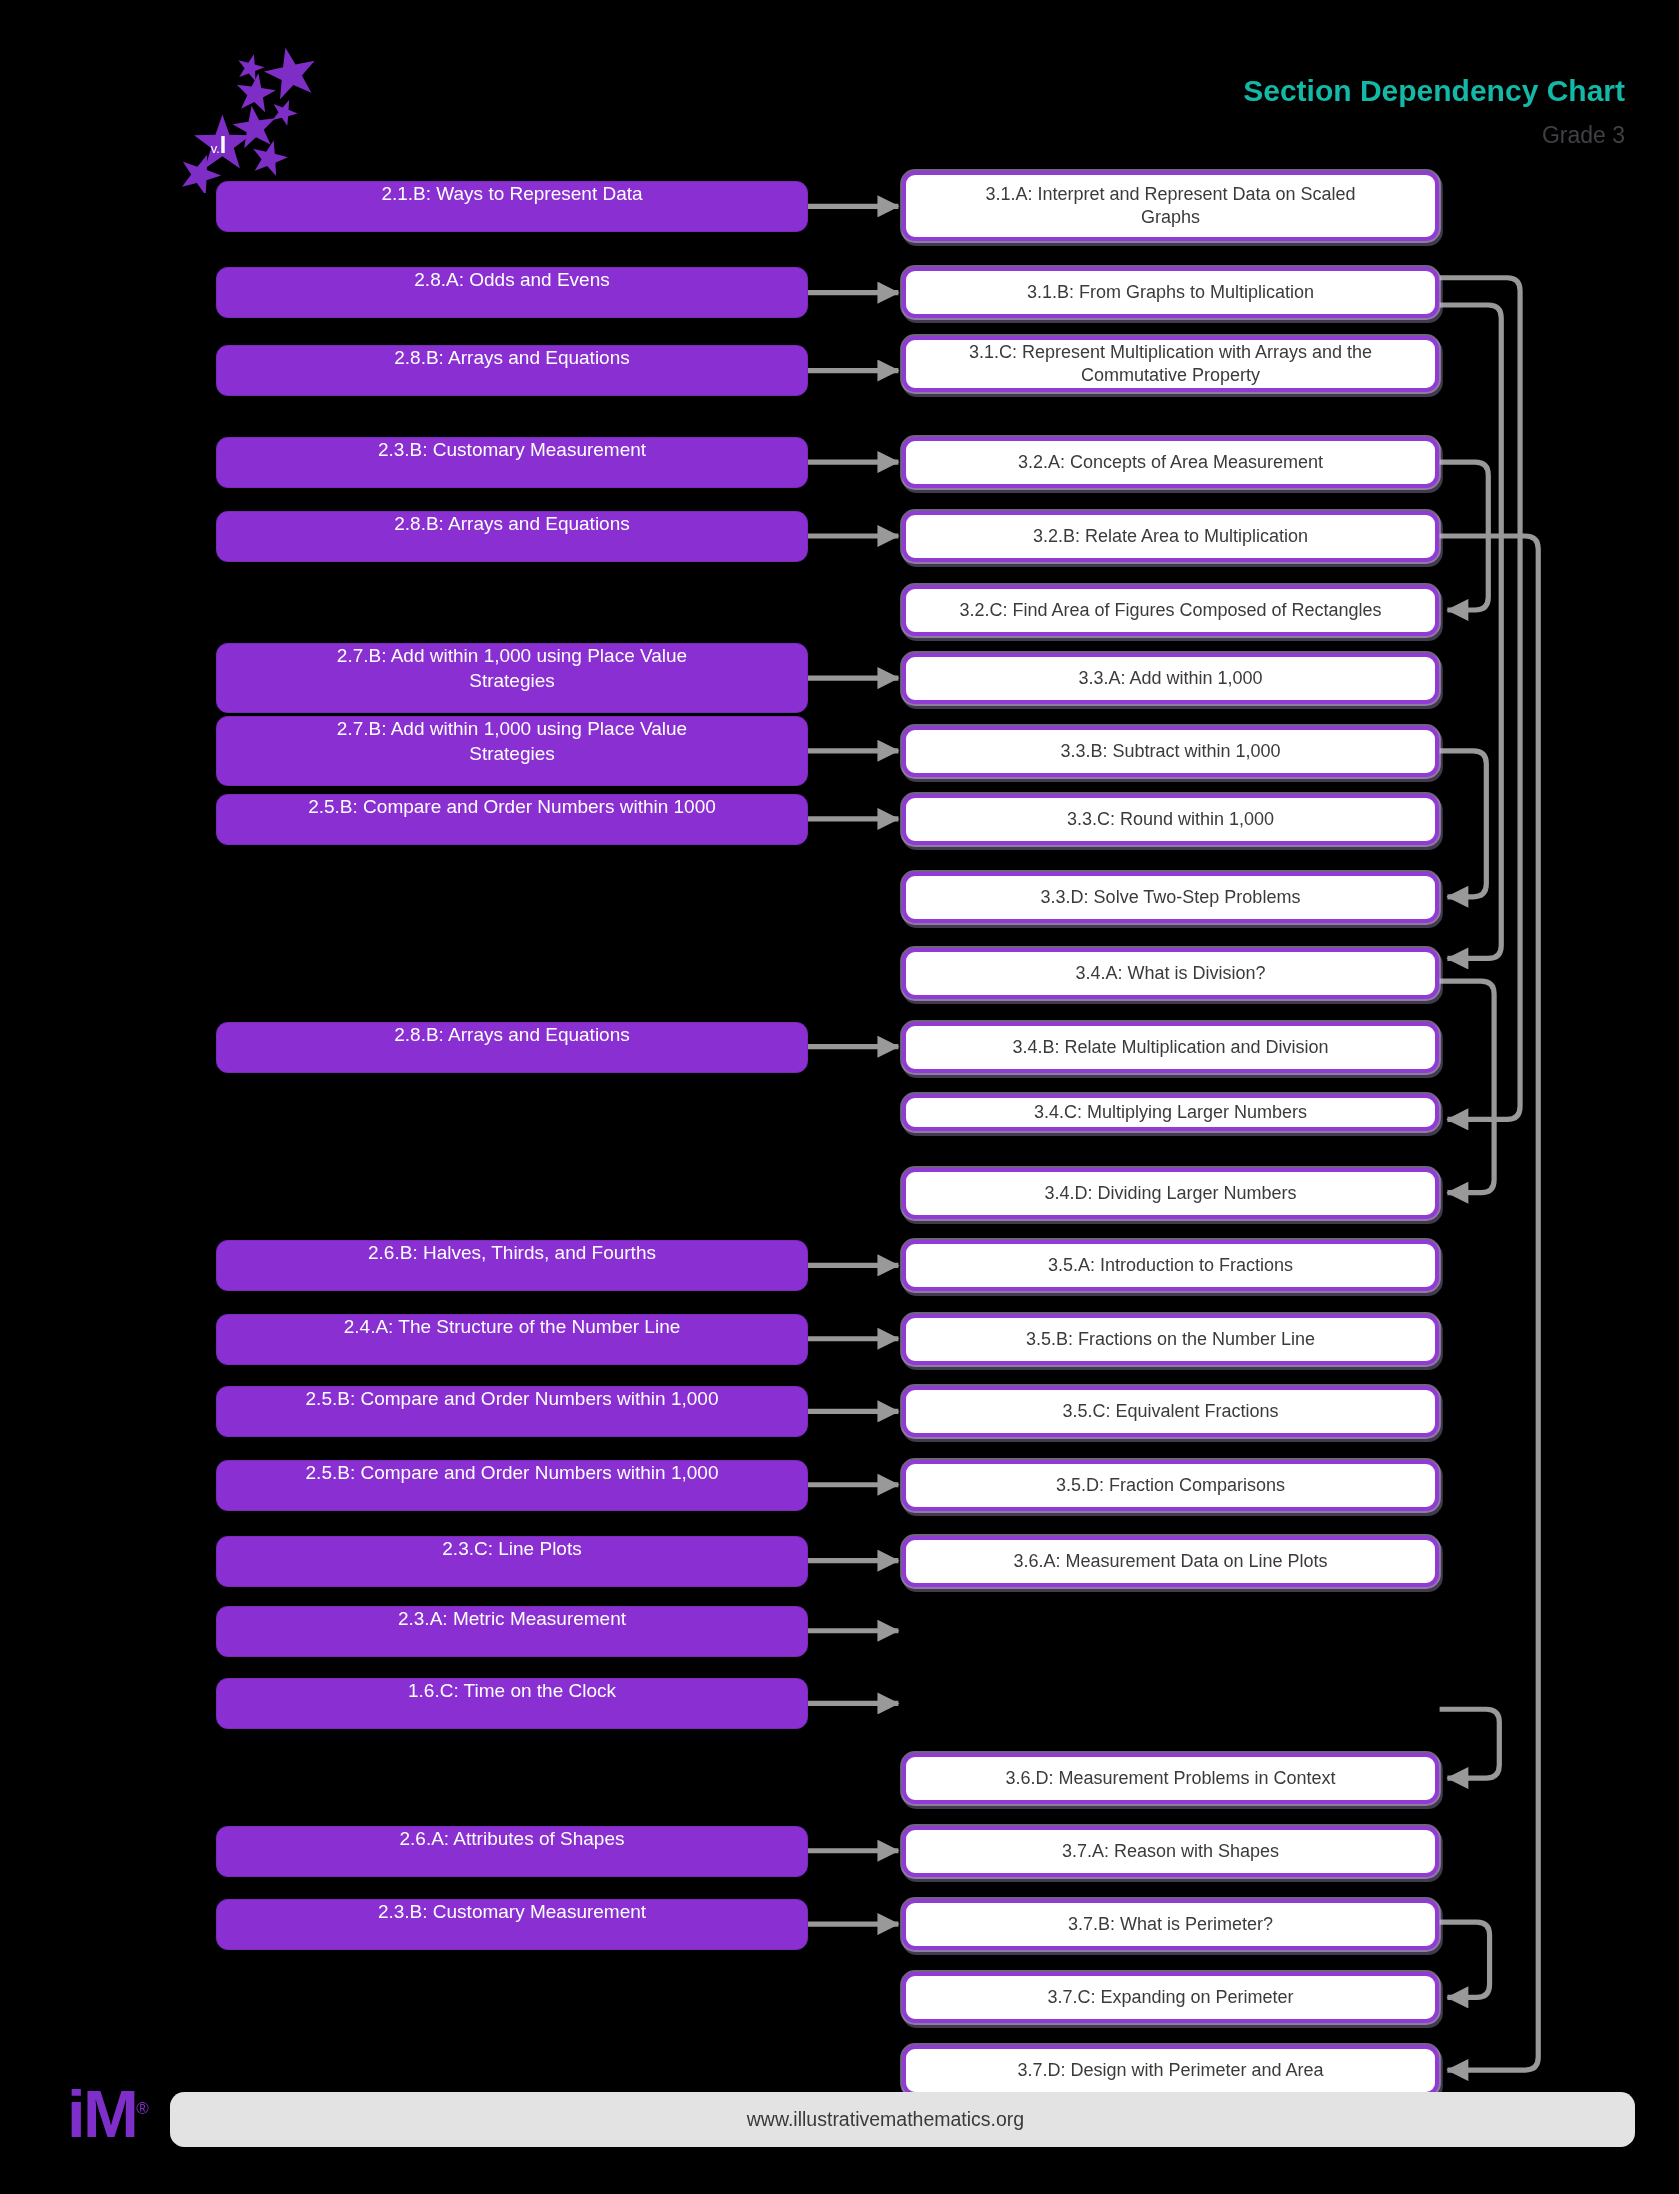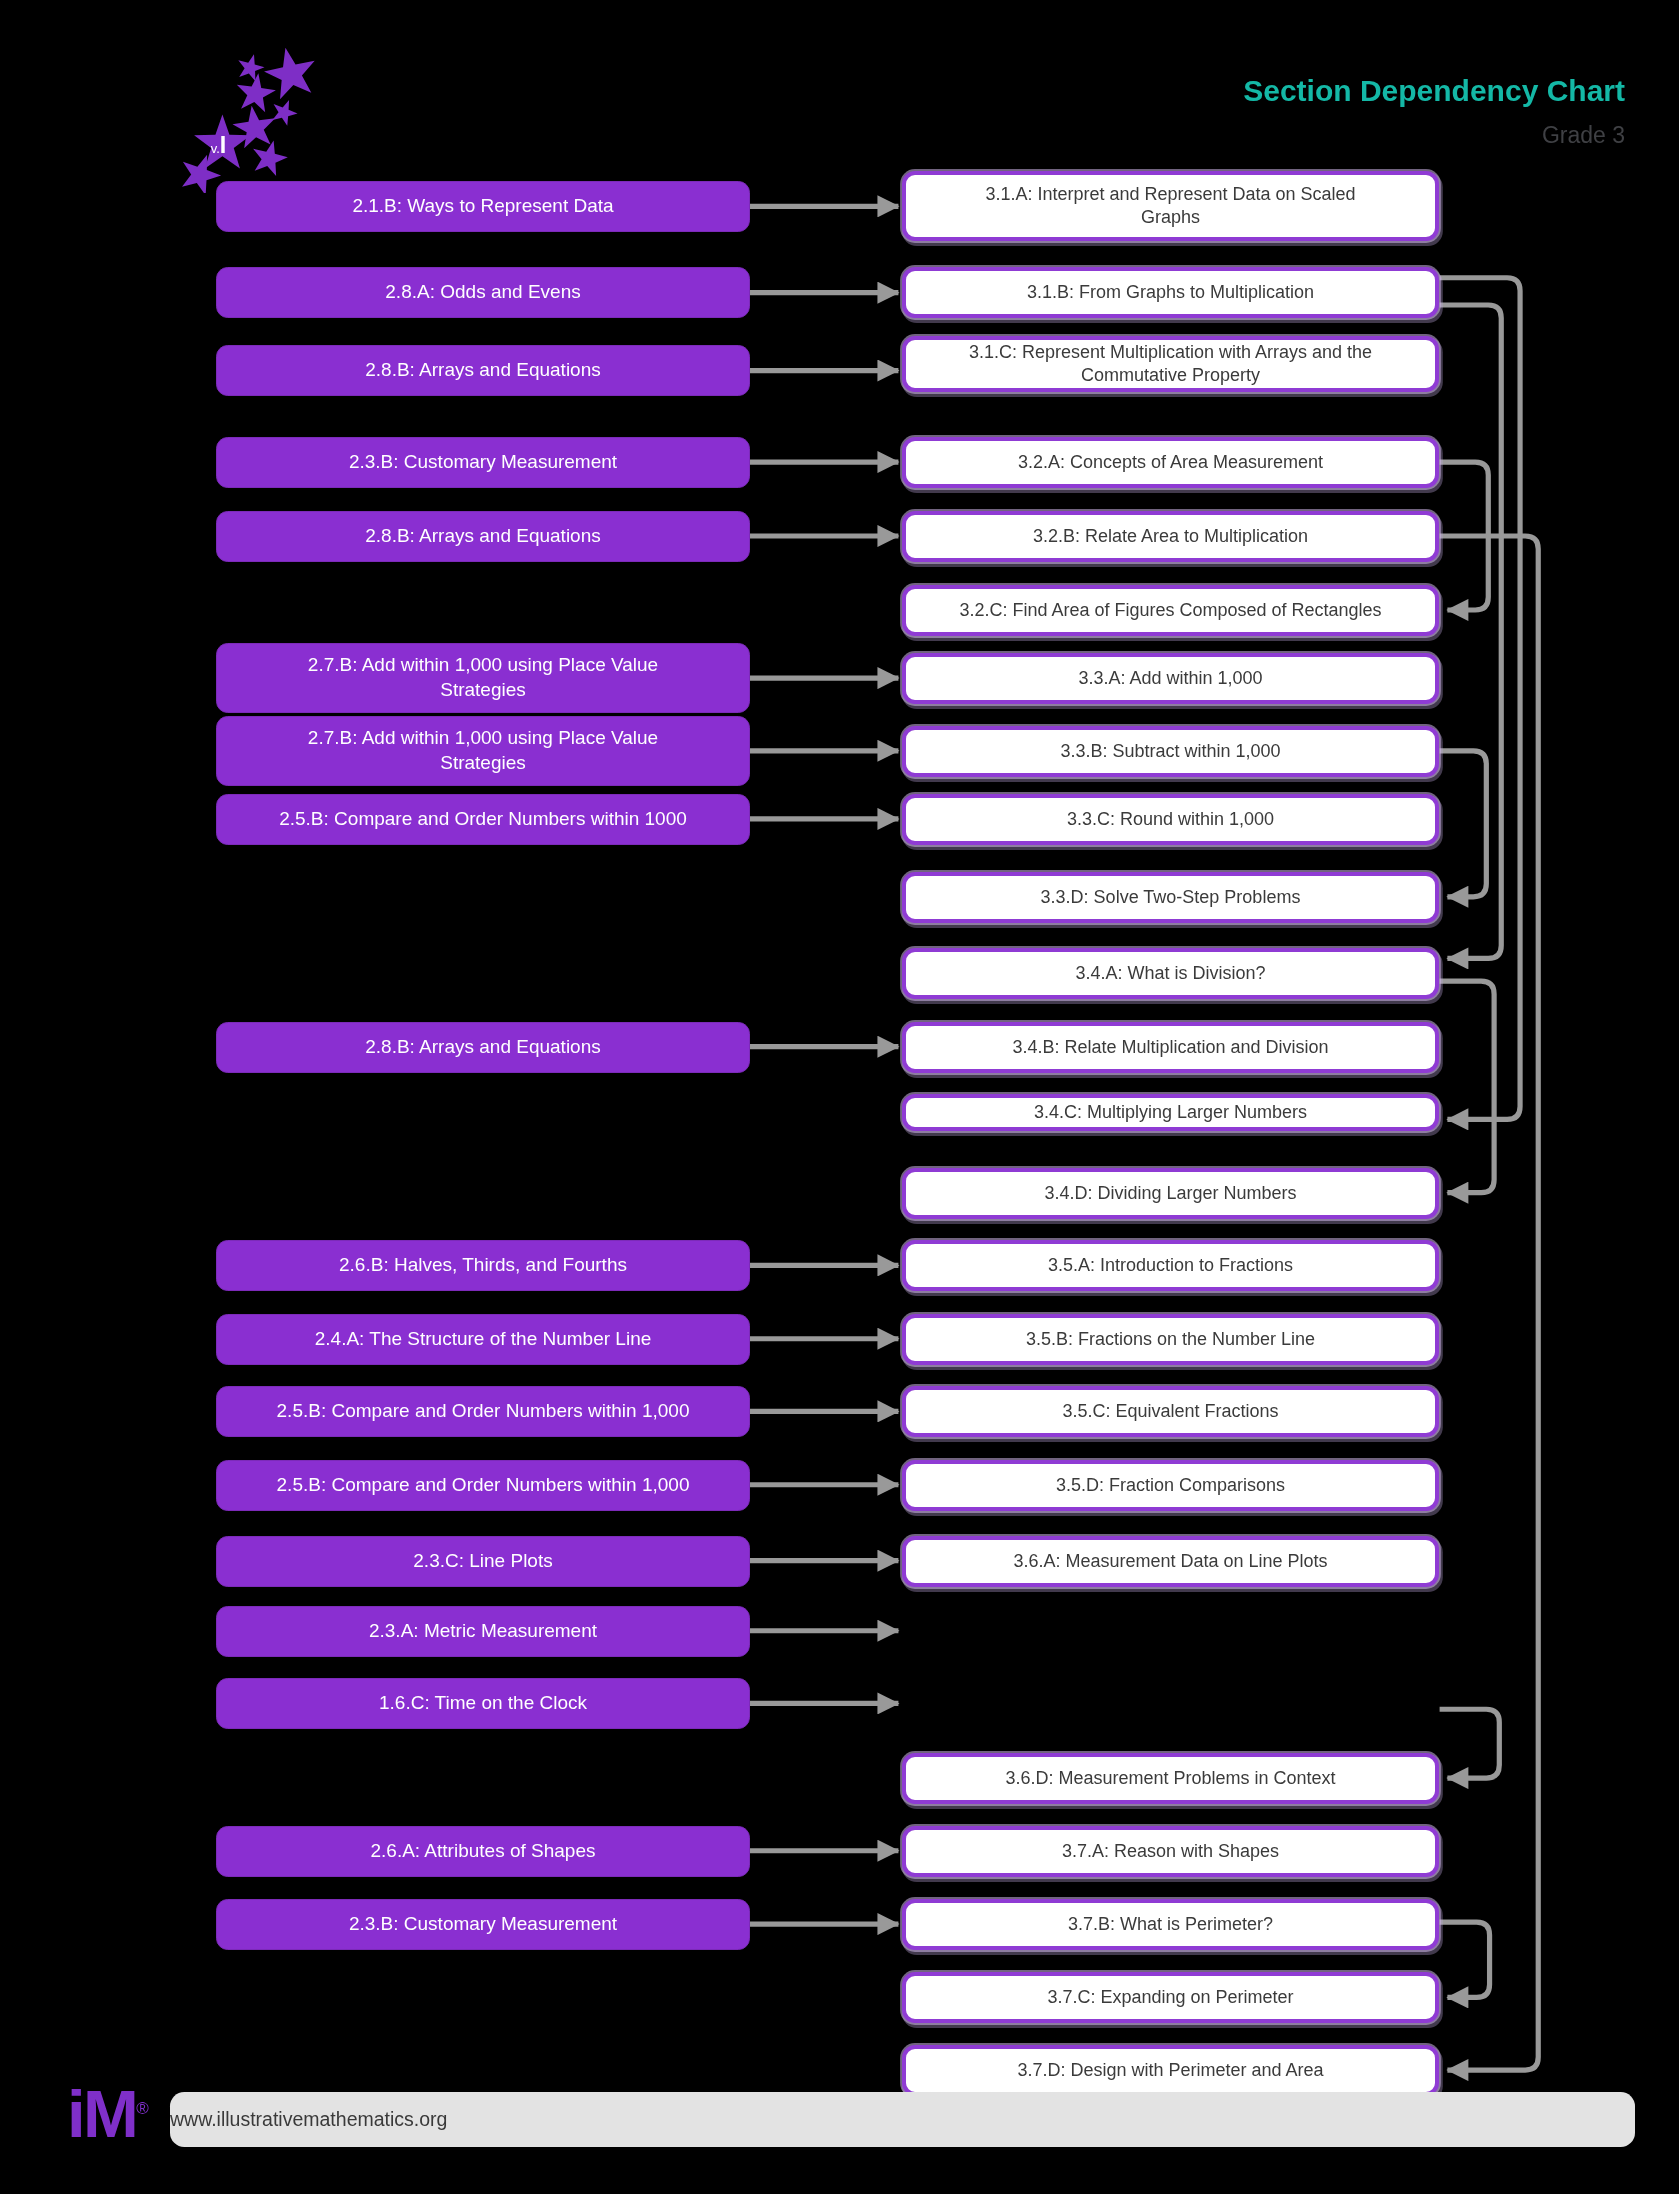--- a/index.html
+++ b/index.html
@@ -5,36 +5,36 @@
   html,body{margin:0;padding:0;background:#000;}
   .canvas{position:relative;width:1680px;height:2194px;background:#000;overflow:hidden;
           font-family:"Liberation Sans",sans-serif;}
   
   .titleblock{position:absolute;top:73px;right:55px;text-align:right;}
   .title{font-size:30px;font-weight:bold;color:#14b8a6;line-height:1.2;}
   .subtitle{font-size:23px;font-weight:normal;color:#3f4044;line-height:1.2;margin-top:13px;}
   
   .stars{position:absolute;left:182px;top:44px;}
   
-  .lbox{position:absolute;left:216px;width:534px;background:#8a2fd1;border:1.9px solid #7c2ab9;
-        border-radius:11.7px;display:flex;align-items:center;justify-content:center;
+  .lbox{position:absolute;left:216px;width:592px;background:#8a2fd1;border:1.9px solid #7c2ab9;
+        border-radius:11.7px;display:flex;align-items:flex-start;justify-content:center;
         box-sizing:border-box;}
   .lbox span{color:#ffffff;font-size:19px;text-align:center;white-space:pre-line;
         line-height:1.3;padding:0 18px;}
   .rbox{position:absolute;left:902px;width:537px;background:#ffffff;border:4.5px solid #8f3bd4;
         border-radius:13px;display:flex;align-items:center;justify-content:center;
         box-sizing:border-box;box-shadow:0 0 0 1.9px rgba(205,180,232,0.55),1.9px 3.2px 0 1.9px rgba(190,165,220,0.35);}
   .rbox span{color:#3b3b3b;font-size:18px;text-align:center;white-space:pre-line;
         line-height:1.3;padding:0 15.6px;}
   
   .connectors{position:absolute;left:0;top:0;}
   .connectors path.wire{stroke:#999999;stroke-width:8;fill:none;}
   
   .footerbar{position:absolute;left:170px;top:2092px;width:1465px;height:55px;background:#e3e3e3;
-        border-radius:14.3px;display:flex;align-items:center;justify-content:flex-start;}
+        border-radius:14.3px;display:flex;align-items:center;justify-content:center;}
   .footerbar span{color:#3a3a3a;font-size:19.5px;padding-right:34px;}
   .brand{position:absolute;left:67px;top:2080px;color:#7f2fc9;font-weight:bold;
         font-size:67px;line-height:1;letter-spacing:-2.6px;}
   .brand sup{font-size:17px;font-weight:normal;letter-spacing:0;vertical-align:super;}
 </style>
 </head>
 <body>
 
 <div class="canvas">
 

